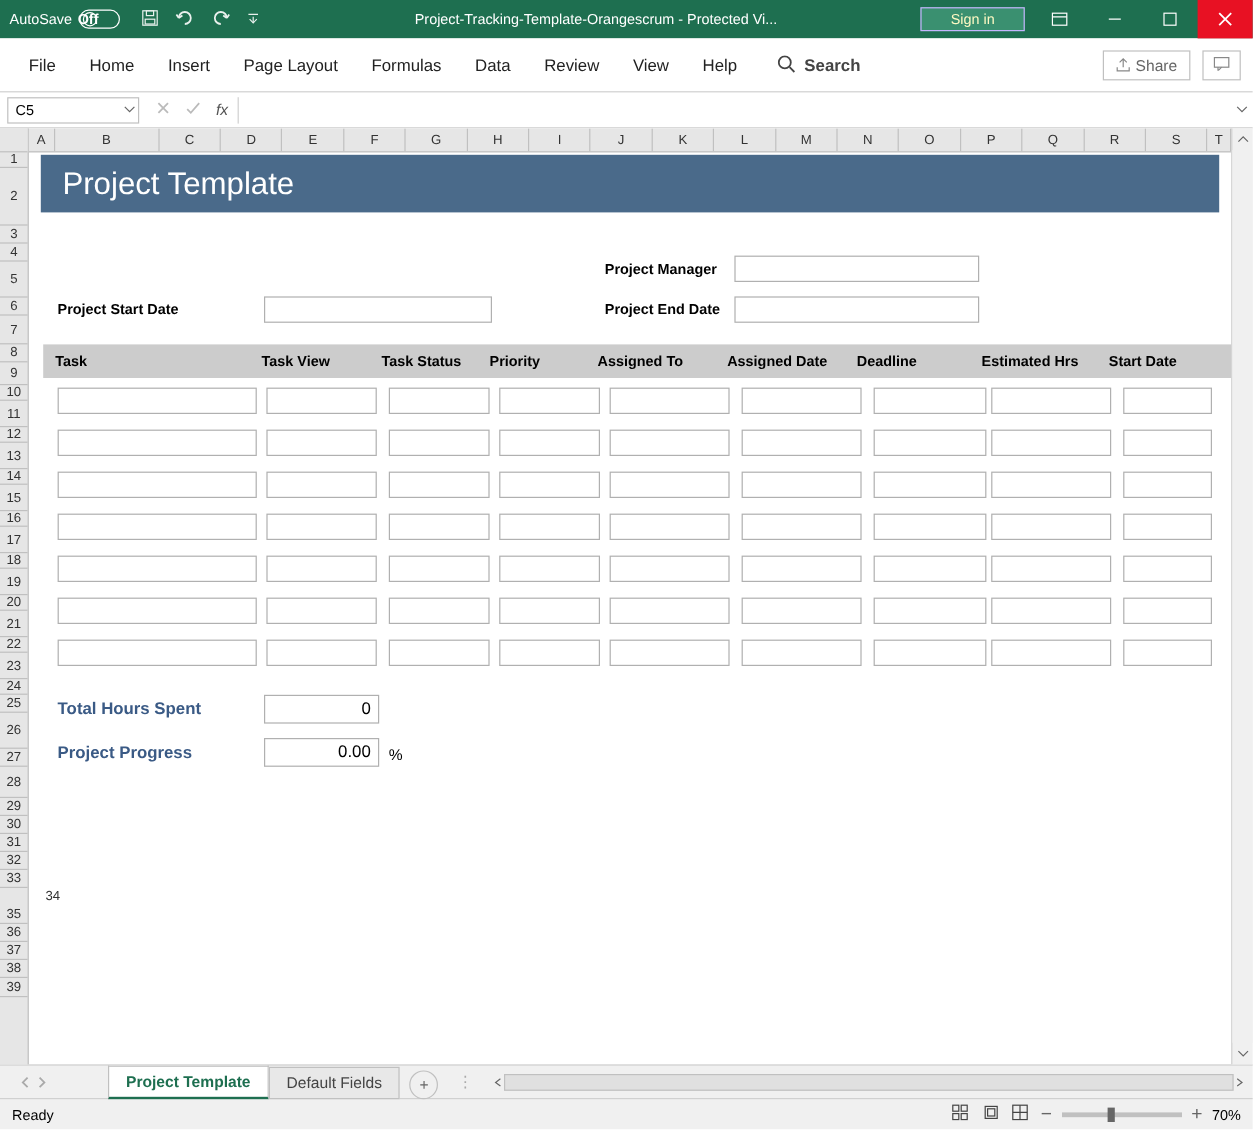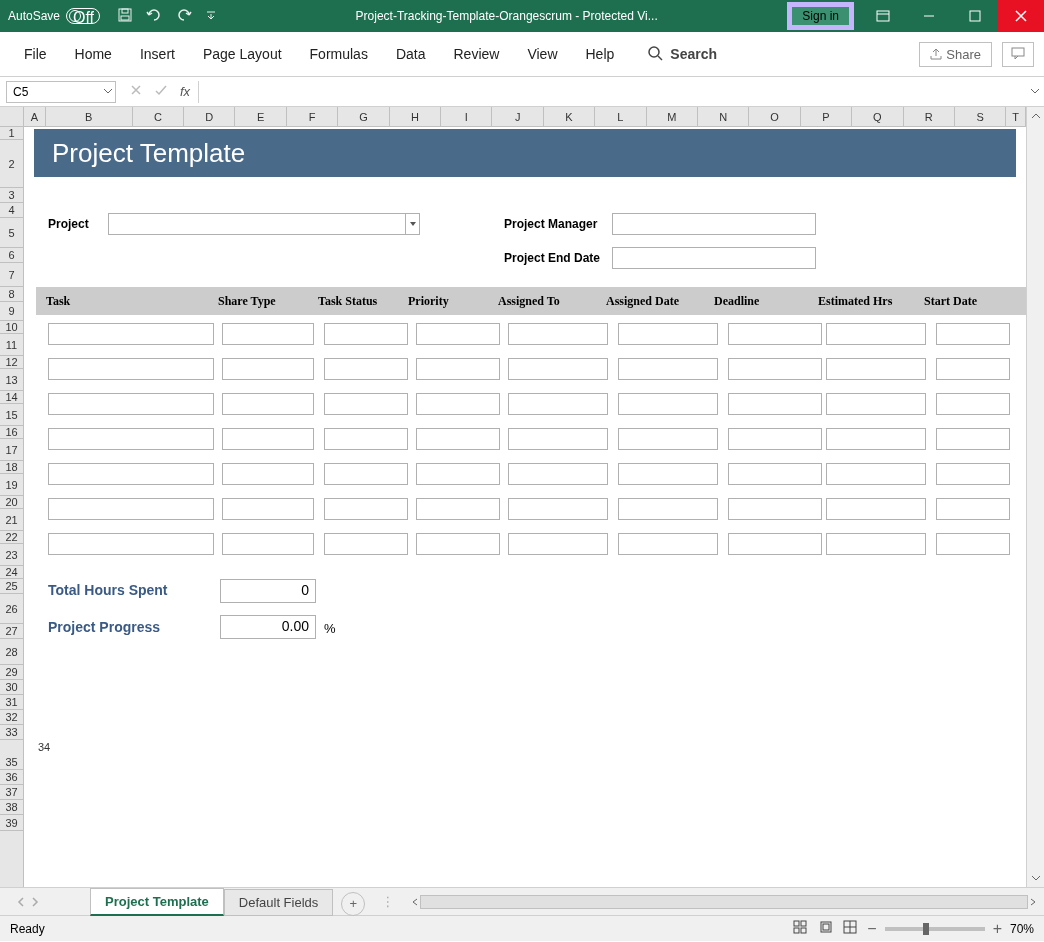--- a/index.html
+++ b/index.html
@@ -3,25 +3,25 @@
 <meta charset="utf-8">
 <style>
 * { box-sizing: border-box; margin: 0; padding: 0; }
 body { font-family: "Segoe UI", Tahoma, sans-serif; font-size: 13px; background: #fff; overflow: hidden; width: 1044px; height: 942px; }
 
 
 .titlebar { background: #1e6f50; height: 32px; display: flex; align-items: center; color: #fff; font-size: 12px; }
 .titlebar .autosave { display: flex; align-items: center; padding: 0 8px; }
 .titlebar .toggle { width: 34px; height: 16px; border: 1px solid #fff; border-radius: 8px; margin-left: 6px; position: relative; }
 .titlebar .toggle::before { content: ""; position: absolute; left: 2px; top: 1px; width: 10px; height: 10px; border: 1px solid #fff; border-radius: 50%; }
-.titlebar .toggle .off { position: absolute; right: 5px; top: 0; font-size: 16px; }
+.titlebar .toggle .off { position: absolute; right: 17px; top: 0; font-size: 12px; font-weight: bold; }
 .titlebar .qat { display: flex; align-items: center; gap: 14px; padding: 0 10px; }
 .titlebar .qat svg { opacity: 0.9; }
 .titlebar .title { flex: 1; text-align: center; overflow: hidden; white-space: nowrap; text-overflow: ellipsis; padding: 0 8px; }
-.titlebar .signin { background: #3a9070; border: 5px solid #c4b5fd; padding: 2px 10px; font-size: 12px; color: #000000; margin-right: 6px; }
+.titlebar .signin { background: #3a9070; border: 1px solid #c4b5fd; padding: 2px 24px; font-size: 12px; color: #fef9c3; margin-right: 6px; }
 .titlebar .winbtn { width: 46px; height: 32px; display: flex; align-items: center; justify-content: center; }
 .titlebar .winbtn.close { background: #e81123; }
 
 
 .ribbon { background: #fff; height: 45px; display: flex; align-items: center; padding: 0 10px; border-bottom: 1px solid #d0d0d0; }
 .ribbon .tab { padding: 10px 14px; font-size: 14px; color: #222; cursor: pointer; }
 .ribbon .right { margin-left: auto; display: flex; align-items: center; gap: 10px; }
 .ribbon .search { display: flex; align-items: center; gap: 6px; font-size: 14px; color: #444; font-weight: bold; }
 .ribbon .sharebtn { border: 1px solid #c0c0c0; padding: 4px 10px; color: #666; font-size: 13px; display: flex; align-items: center; gap: 4px; }
 .ribbon .commentbtn { border: 1px solid #c0c0c0; padding: 4px 8px; color: #666; }
@@ -45,21 +45,21 @@
 
 
 .sheet { position: absolute; top: 20px; left: 0; right: 0; bottom: 0; }
 .banner { position: absolute; left: 10px; top: 2px; width: 982px; height: 48px; background: #4a6a8a; color: #fff; font-size: 26px; font-weight: 300; display: flex; align-items: center; padding-left: 18px; }
 
 .formrow { position: absolute; left: 24px; display: flex; align-items: center; font-size: 12px; font-weight: 600; }
 .formrow .lbl { width: 172px; }
 .formrow .inp { border: 1px solid #b0b0b0; height: 22px; background: #fff; }
 .formrow .dd { width: 14px; height: 22px; border: 1px solid #b0b0b0; border-left: none; display: flex; align-items: center; justify-content: center; }
 
-.tablehdr { position: absolute; left: 12px; top: 160px; width: 994px; height: 28px; background: #ccc; display: flex; align-items: center; font-size: 12px; font-weight: 700; padding-left: 10px; font-family: Liberation Serif, serif; }
+.tablehdr { position: absolute; left: 12px; top: 160px; width: 994px; height: 28px; background: #ccc; display: flex; align-items: center; font-size: 12px; font-weight: 700; padding-left: 10px; }
 .tablehdr .th { }
 
 .tablecell { position: absolute; border: 1px solid #b0b0b0; background: #fff; height: 22px; }
 
 .summary { position: absolute; left: 24px; font-size: 14px; font-weight: 700; color: #3a5a85; }
 .sumval { position: absolute; border: 1px solid #b0b0b0; height: 24px; text-align: right; padding: 2px 6px; font-size: 14px; }
 .pct { position: absolute; font-size: 13px; }
 
 
 .vscroll { width: 18px; background: #f0f0f0; border-left: 1px solid #d0d0d0; display: flex; flex-direction: column; }
@@ -257,42 +257,37 @@
         <div class="ch" style="width: 52px;">O</div>
         <div class="ch" style="width: 52px;">P</div>
         <div class="ch" style="width: 52px;">Q</div>
         <div class="ch" style="width: 52px;">R</div>
         <div class="ch" style="width: 52px;">S</div>
         <div class="ch" style="width: 20px;">T</div>
       </div>
     <div class="sheet">
       <div class="banner">Project Template</div>
 
-      <div class="formrow" style="top:86px;">
-        <div class="lbl" style="width:60px;">Project</div>
-        <div class="inp" style="width:298px;"></div>
-        <div class="dd">
-            <svg width="8" height="8">
-              <path d="M1 2 L4 6 L7 2" fill="#555"></path>
-            </svg>
-          </div>
-      </div>
       <div class="formrow" style="top:86px;left:480px;">
         <div class="lbl" style="width:108px;">Project Manager</div>
         <div class="inp" style="width:204px;"></div>
       </div>
 
+      <div class="formrow" style="top:120px;">
+        <div class="lbl">Project Start Date</div>
+        <div class="inp" style="width:190px;"></div>
+      </div>
       <div class="formrow" style="top:120px;left:480px;">
         <div class="lbl" style="width:108px;">Project End Date</div>
         <div class="inp" style="width:204px;"></div>
       </div>
 
       <div class="tablehdr" id="tablehdr">
           <div class="th" style="width: 172px;">Task</div>
-          <div class="th" style="width: 100px;">Share Type</div>
+          <div class="th" style="width: 100px;">Task View</div>
           <div class="th" style="width: 90px;">Task Status</div>
           <div class="th" style="width: 90px;">Priority</div>
           <div class="th" style="width: 108px;">Assigned To</div>
           <div class="th" style="width: 108px;">Assigned Date</div>
           <div class="th" style="width: 104px;">Deadline</div>
           <div class="th" style="width: 106px;">Estimated Hrs</div>
           <div class="th" style="width: 80px;">Start Date</div>
         </div>
 
       <div id="tablecells">

